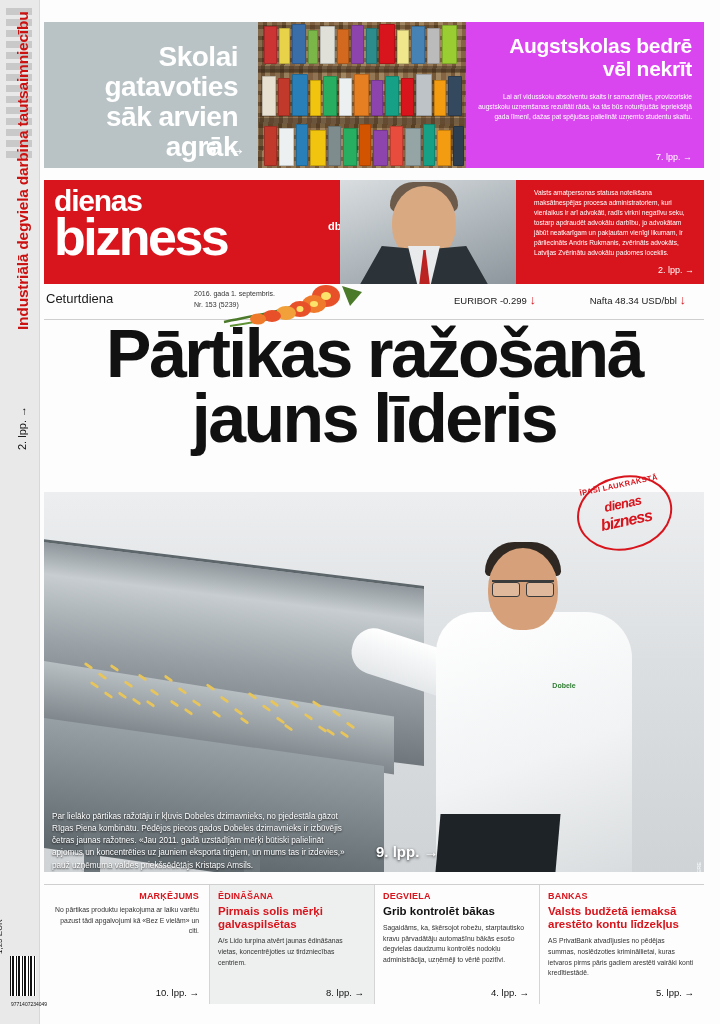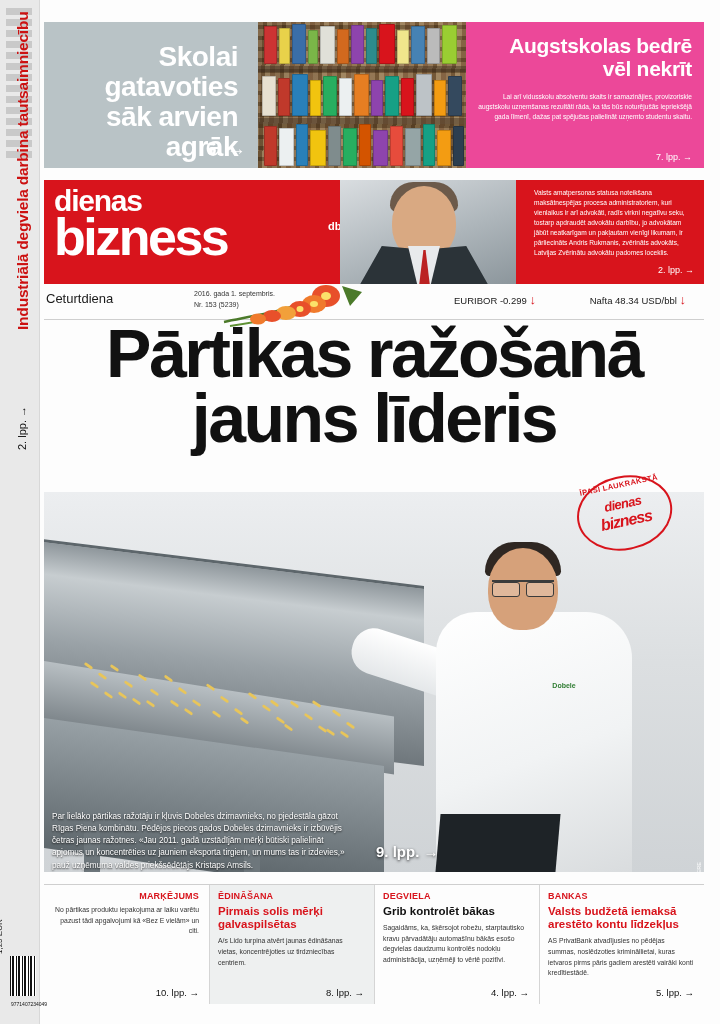--- a/index.html
+++ b/index.html
@@ -107,21 +107,21 @@
     position: absolute; left: 0; right: 0;
     height: 6px; background: rgba(60,45,30,.45);
   }
   .teaser-photo .bk {
     position: absolute;
     border-radius: 1px;
     box-shadow: 0 0 0 1px rgba(0,0,0,.18) inset;
   }
   .teaser-right {
     width: 238px; height: 146px;
-    background: #ec4899;
+    background: #d946ef;
     color: #ffffff;
     padding: 12px 12px 8px 12px;
     position: relative;
   }
   .teaser-right h2 {
     margin: 0;
     font-size: 21px;
     line-height: 1.1;
     font-weight: bold;
     text-align: right;

